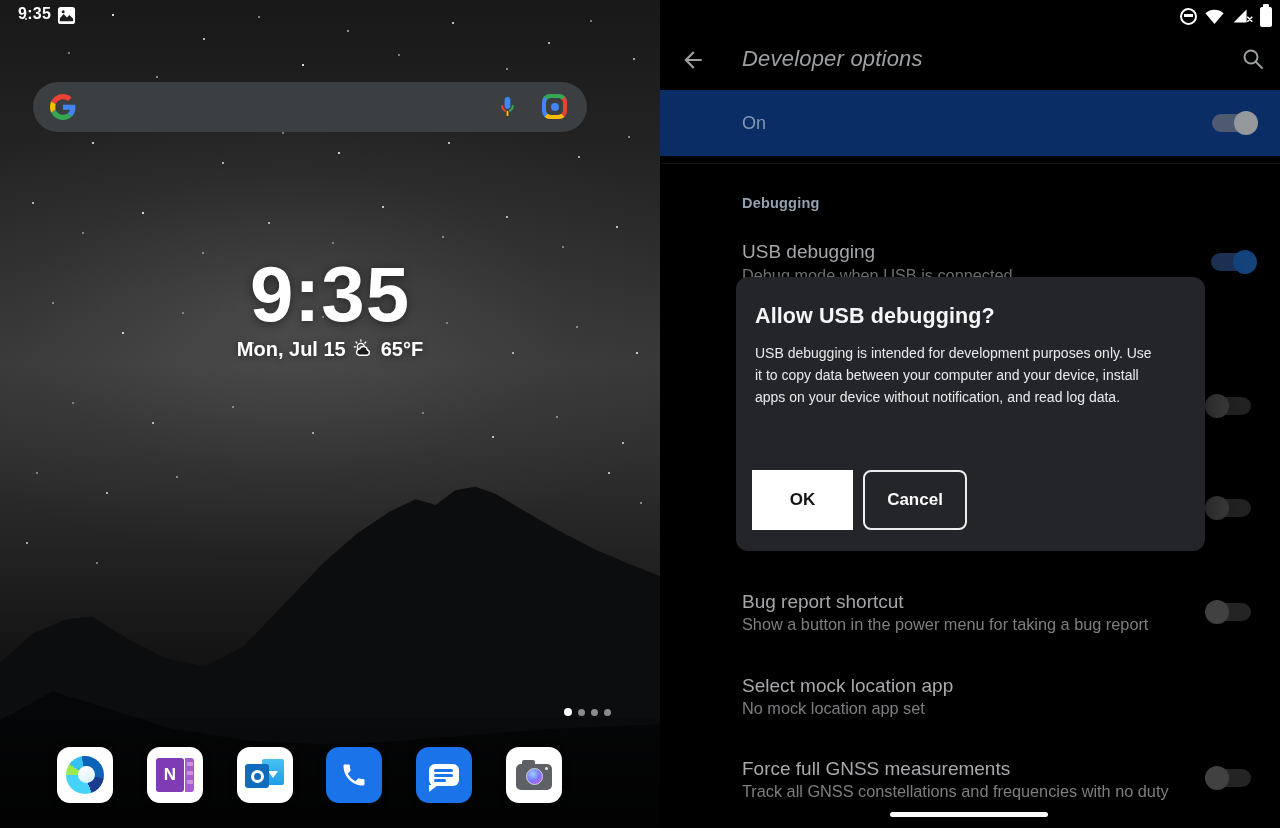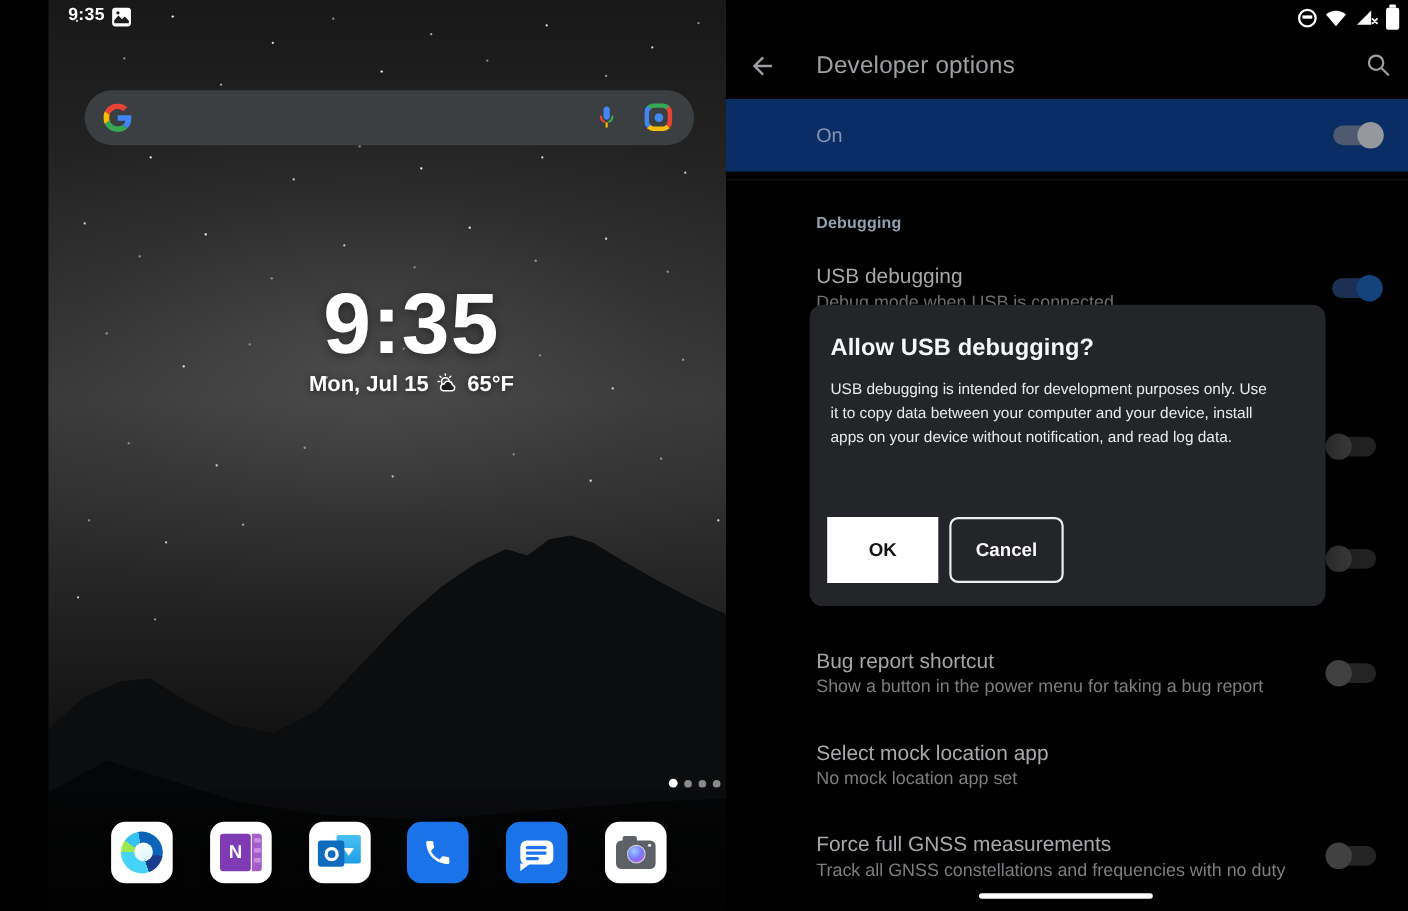--- a/index.html
+++ b/index.html
@@ -6,21 +6,20 @@
   html,body { background:#000; }
   .screen {
     position:relative; width:1280px; height:828px; overflow:hidden;
     background:#000; font-family:"Liberation Sans", sans-serif;
     -webkit-font-smoothing:antialiased;
   }
 
   
   .home-pane { position:absolute; left:0; top:0; width:660px; height:828px; overflow:hidden;
     background:linear-gradient(180deg,#181818 0%,#222 16%,#2d2d2d 32%,#383838 44%,#303030 54%,#232323 66%,#151515 78%,#0a0a0a 88%,#050505 100%);
-    margin-left:44px;
   }
   .nebula { position:absolute; left:-60px; top:130px; width:780px; height:430px;
     background:radial-gradient(ellipse at 45% 45%, rgba(125,125,125,.30), rgba(85,85,85,.12) 45%, transparent 70%); }
   .star-layer { position:absolute; left:0; top:0; width:1.6px; height:1.6px; border-radius:50%; background:transparent;
     box-shadow:25px 18px #c9c9c9,68px 52px #8e8e8e,112px 14px #fff,156px 76px #9a9a9a,203px 38px #d6d6d6,
     258px 16px #8e8e8e,302px 64px #fff,347px 30px #a5a5a5,398px 54px #8e8e8e,452px 22px #e0e0e0,
     506px 68px #979797,548px 42px #cfcfcf,590px 20px #8e8e8e,633px 58px #bdbdbd,42px 112px #9a9a9a,
     92px 142px #e6e6e6,158px 122px #8e8e8e,222px 162px #ccc,282px 132px #909090,338px 152px #f2f2f2,
     392px 118px #9a9a9a,448px 142px #d9d9d9,518px 126px #8e8e8e,578px 156px #c4c4c4,628px 136px #9a9a9a,
     32px 202px #d0d0d0,82px 232px #8e8e8e,142px 212px #f5f5f5,202px 252px #9a9a9a,268px 222px #c9c9c9,
@@ -91,21 +90,21 @@
   .msg-line.l1 { top:5px; width:19px; } .msg-line.l2 { top:10px; width:19px; } .msg-line.l3 { top:15px; width:12px; }
   .cam-wrap { position:relative; width:38px; height:34px; }
   .cam-hump { position:absolute; left:7px; top:2px; width:13px; height:6px; background:#5d6166; border-radius:2px 2px 0 0; }
   .cam-body { position:absolute; left:1px; top:6px; width:36px; height:26px; background:#5d6166; border-radius:5px; }
   .cam-lens { position:absolute; left:11px; top:10px; width:17px; height:17px; border-radius:50%;
     background:radial-gradient(circle at 38% 32%, #9ad0ff, #7a7aff 48%, #b45cf5 80%, #d16ef5); border:1.5px solid #cfd2d6; }
   .cam-dot { position:absolute; right:5px; top:9px; width:3px; height:3px; border-radius:50%; background:#e8eaed; }
 
   
   .settings-pane { position:absolute; left:660px; top:0; width:620px; height:828px; background:#000; overflow:hidden; }
-  .sp-header-title { position:absolute; left:82px; top:46px; color:#9da0a3; font-size:22px; font-weight:500; letter-spacing:.2px; }
+  .sp-header-title { position:absolute; left:82px; top:46px; color:#9da0a3; font-size:22px; font-weight:500; letter-spacing:.2px;font-style:italic; }
   .back-btn { position:absolute; left:20px; top:47px; width:26px; height:26px; }
   .search-btn { position:absolute; left:581px; top:47px; width:24px; height:24px; }
 
   .master-row { position:absolute; left:0; top:90px; width:736px; height:66px; background:#0a2d66; }
   .master-label { position:absolute; left:82px; top:23px; color:#8596ae; font-size:18px; font-weight:500; }
   .divider { position:absolute; left:0; top:163px; width:620px; height:1px; background:#161616; }
 
   .section-label { position:absolute; left:82px; top:195px; color:#93a0ae; font-size:14.5px; font-weight:600; letter-spacing:.2px; }
 
   .row-title { position:absolute; left:82px; color:#a7a9ac; font-size:19px; font-weight:400; }

